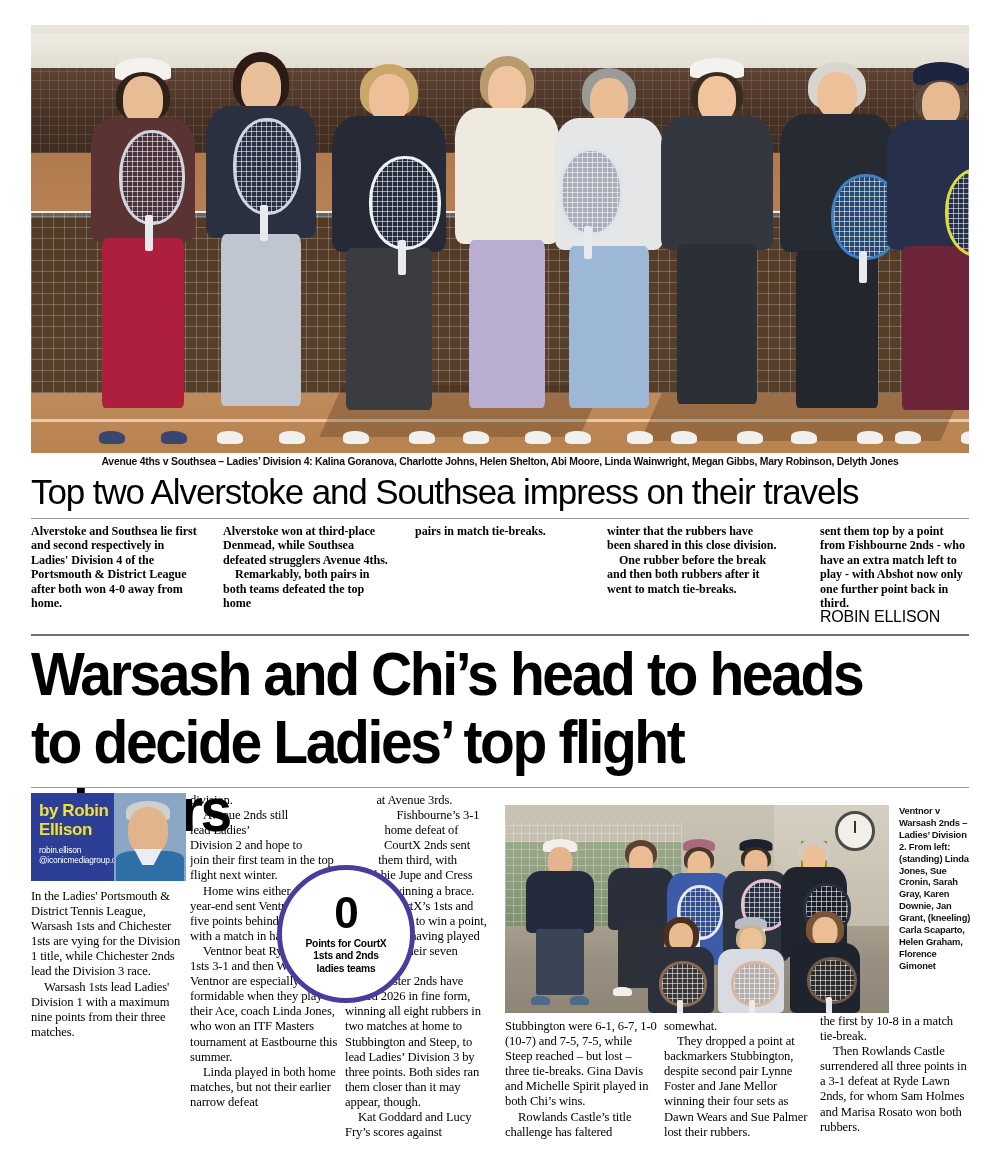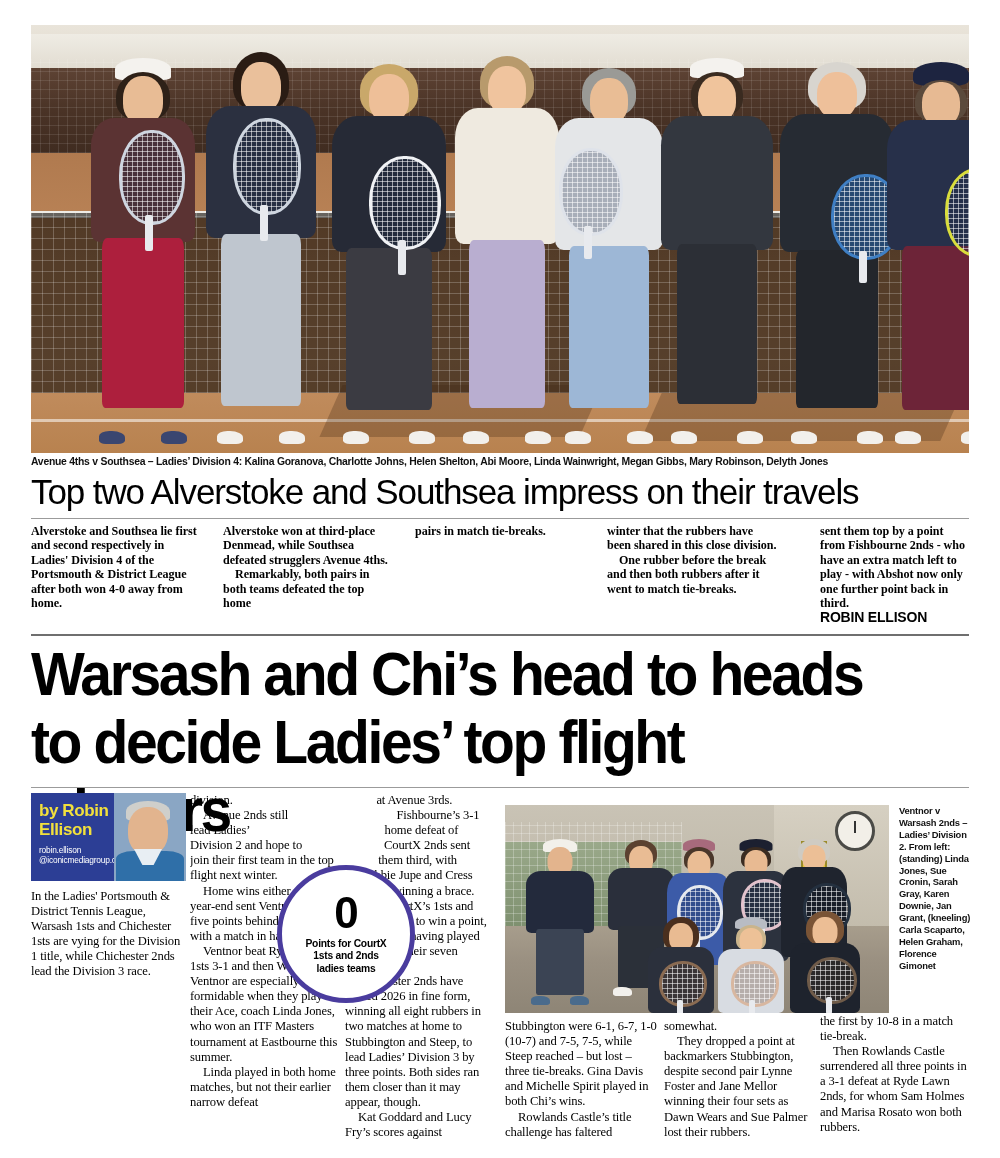--- a/index.html
+++ b/index.html
@@ -43,39 +43,39 @@
   .racket{position:absolute;}
   .racket .head{width:100%;height:74%;border:3px solid #cfd6e0;border-radius:48%;
     background-image:repeating-linear-gradient(90deg,rgba(255,255,255,.55) 0 1px,transparent 1px 5px),
                      repeating-linear-gradient(0deg,rgba(255,255,255,.55) 0 1px,transparent 1px 5px);
     background-color:rgba(30,45,75,.30);}
   .racket .handle{position:absolute;left:50%;transform:translateX(-50%);bottom:-1px;width:8px;height:30%;background:#e8eaee;border-radius:2px;}
 
   .caption-top{
     position:absolute;left:31px;top:456px;width:938px;
     font-family:"Liberation Sans",sans-serif;font-weight:bold;
-    font-size:10.4px;letter-spacing:-.25px;color:#111;white-space:nowrap;
+    font-size:10.4px;letter-spacing:-.25px;color:#111;white-space:nowrap;text-align:center;
   }
 
   
   .hl1{
     position:absolute;left:31px;top:472px;width:938px;
     font-family:"Liberation Sans",sans-serif;font-weight:400;
     font-size:35px;line-height:40px;letter-spacing:-1.1px;color:#000;
   }
   .rule{position:absolute;background:#9b9b9b;}
 
   
   .deck{position:absolute;left:31px;top:524px;width:938px;height:108px;
     display:grid;grid-template-columns:repeat(5,1fr);column-gap:22px;}
   .deck .col{font-family:"Liberation Serif",serif;font-weight:bold;
     font-size:12.1px;line-height:14.4px;letter-spacing:-.05px;color:#000;}
   .deck p{margin:0;text-indent:12px;}
   .deck p.first{text-indent:0;}
-  .byl{font-family:"Liberation Sans",sans-serif;font-weight:bold;font-size:14px;letter-spacing:-.2px;}
+  .byl{font-family:"Liberation Sans",sans-serif;font-weight:normal;font-size:16px;letter-spacing:-.2px;}
 
   
   .hl2{
     position:absolute;left:31px;top:640px;width:938px;
     font-family:"Liberation Sans",sans-serif;font-weight:bold;
     font-size:62px;line-height:68px;letter-spacing:-2.6px;color:#000;
     transform:scaleX(.92);transform-origin:left top;
   }
 
   
@@ -301,20 +301,21 @@
         </div>
         <div class="bb-photo">
           <div class="bbp-shirt"></div>
           <div class="bbp-hair"></div>
           <div class="bbp-face"></div>
           <div class="bbp-collar"></div>
         </div>
       </div>
       <div style="height:96px"></div>
       <p class="first">In the Ladies' Portsmouth &amp; District Tennis League, Warsash 1sts and Chichester 1sts are vying for the Division 1 title, while Chichester 2nds lead the Division 3 race.</p>
+      <p>Warsash 1sts lead Ladies' Division 1 with a maximum nine points from their three matches.</p>
     </div>
 
     <div class="bcol c2">
       <div style="float:right;width:0;height:72px"></div>
       <div style="float:right;width:56px;height:46px;shape-outside:circle(50%)"></div>
       <p class="first">division.</p>
       <p>Avenue 2nds still lead Ladies’ Division 2 and hope to join their first team in the top flight next winter.</p>
       <p>Home wins either side of the year-end sent Ventnor second, five points behind Avenue, with a match in hand.</p>
       <p>Ventnor beat Ryde Lawn 1sts 3-1 and then Warsash 4-0. Ventnor are especially formidable when they play their Ace, coach Linda Jones, who won an ITF Masters tournament at Eastbourne this summer.</p>
       <p>Linda played in both home matches, but not their earlier narrow defeat</p>

